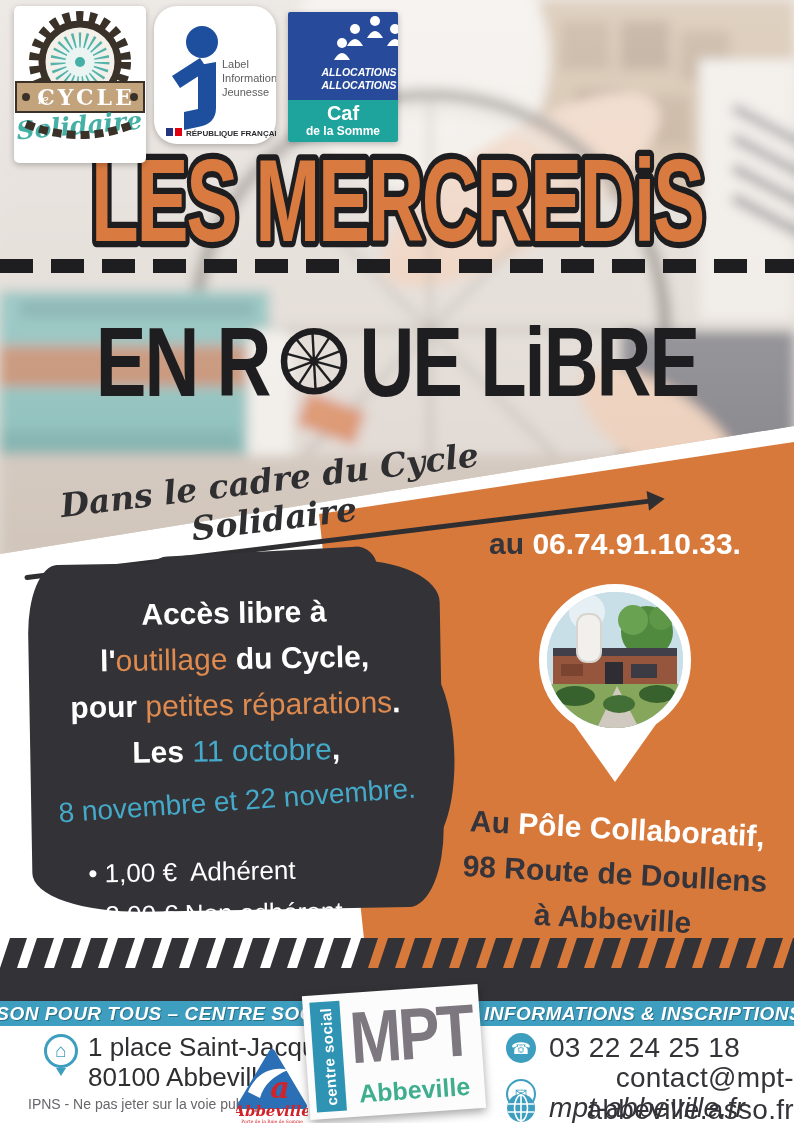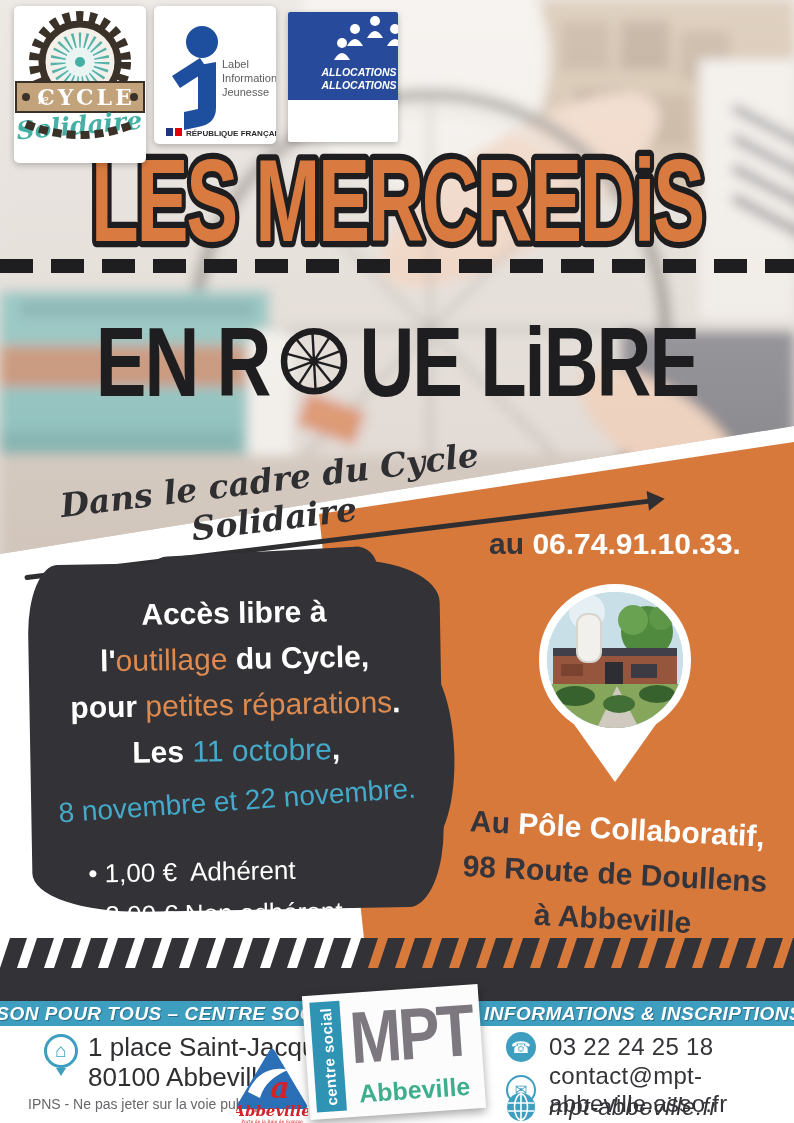--- a/index.html
+++ b/index.html
@@ -104,31 +104,31 @@
   .mpt-strip{width:30px;background:#2f93b4;display:flex;align-items:center;justify-content:center;}
   .mpt-strip span{writing-mode:vertical-rl;transform:rotate(180deg);color:#fff;
     font-weight:700;font-size:15px;letter-spacing:.5px;white-space:nowrap;}
   .mpt-right{flex:1;display:flex;flex-direction:column;align-items:center;}
   .mpt-acronym{font-weight:700;font-size:62px;line-height:62px;letter-spacing:-3px;
     color:var(--mpt-gray);transform:scaleY(1.18);transform-origin:top;margin-top:2px;}
   .mpt-city{font-weight:700;font-size:25px;color:var(--mpt-green);margin-top:16px;}
 
   
   .contact-row{position:absolute;left:506px;z-index:6;display:flex;align-items:center;gap:13px;}
-  .contact-row .txt{font-size:24px;color:#343338;letter-spacing:.3px;}
+  .contact-row .txt{font-size:28px;color:#343338;letter-spacing:.3px;text-align:right;}
   .cicon{width:30px;height:30px;border-radius:50%;display:flex;align-items:center;
     justify-content:center;box-sizing:border-box;flex:0 0 30px;}
   .cicon.solid{background:var(--teal);color:#fff;font-size:16px;}
   .cicon.outline{border:2.5px solid var(--teal);color:var(--teal);font-size:15px;background:#fff;}
 
   
   .logo-card{position:absolute;background:#fff;border-radius:5px;z-index:6;
     box-shadow:0 2px 6px rgba(0,0,0,.25);}
   .cycle-card{left:14px;top:6px;width:132px;height:157px;}
-  .ij-card{left:154px;top:6px;width:122px;height:138px;}
+  .ij-card{left:154px;top:6px;width:122px;height:138px;border-radius:23px;}
   .caf-card{left:288px;top:12px;width:110px;height:130px;border-radius:2px;overflow:hidden;}
   .caf-blue{background:var(--caf-blue);height:88px;text-align:center;padding-left:32px;}
   .caf-blue .ln{color:#fff;font-style:italic;font-weight:700;font-size:10.5px;line-height:13px;}
   .caf-teal{background:var(--caf-teal);height:42px;text-align:center;color:#fff;}
   .caf-name{font-weight:700;font-size:20px;line-height:22px;padding-top:2px;}
   .caf-region{font-size:12px;font-weight:700;}
 </style>
 </head>
 <body>
 
@@ -230,20 +230,24 @@
             <path d="M67 34 Q75 20 83 34 Z"></path>
           <circle cx="22" cy="31" r="5"></circle>
             <path d="M14 48 Q22 34 30 48 Z"></path>
           <circle cx="88" cy="31" r="5"></circle>
             <path d="M80 48 Q88 34 96 48 Z"></path>
         </g>
       </svg>
       <div class="ln">ALLOCATIONS</div>
       <div class="ln">ALLOCATIONS</div>
     </div>
+    <div class="caf-teal">
+      <div class="caf-name">Caf</div>
+      <div class="caf-region">de la Somme</div>
+    </div>
   </div>
 
   <svg class="title1" width="794" height="122" viewBox="0 0 794 122">
     <text x="397" y="88" text-anchor="middle" textLength="612" lengthAdjust="spacingAndGlyphs" transform="scale(1 1.13)">LES MERCREDiS</text>
   </svg>
 
   <div class="dashes"></div>
 
   <div class="title2">
     <span>EN R</span>

